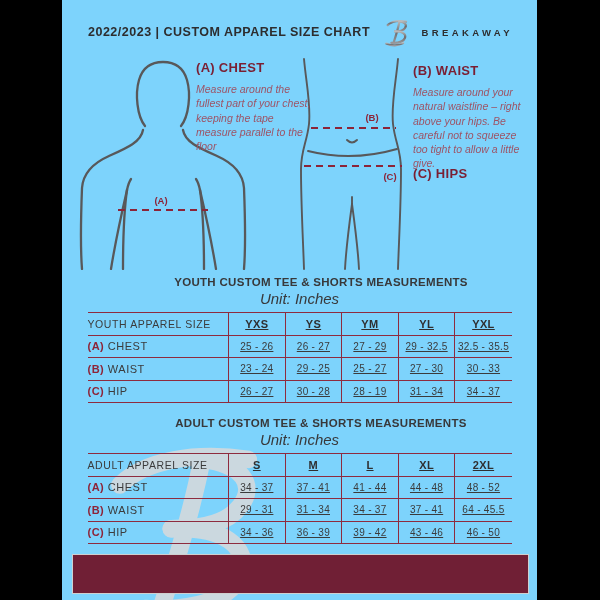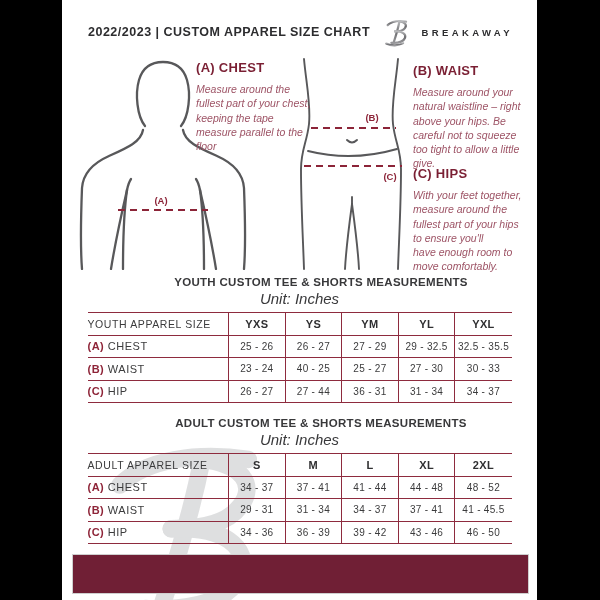--- a/index.html
+++ b/index.html
@@ -2,21 +2,21 @@
 <html><head>
 <meta charset="utf-8">
 <style>
   html,body{margin:0;padding:0;}
   body{
     width:600px;height:600px;background:#000;position:relative;overflow:hidden;
     font-family:"Liberation Sans",sans-serif;
   }
   .page{
     position:absolute;left:62px;top:0;width:475px;height:600px;
-    background:#ffffff;overflow:hidden;
+    background:#7dd3fc;overflow:hidden;
   }
   
   .hdr{
     position:relative;z-index:1;display:flex;justify-content:space-between;align-items:center;
     padding:18px 24px 0 26px;height:28px;
   }
   .hdr-title{
     font-size:12.5px;font-weight:bold;letter-spacing:.5px;color:#2d2d2f;white-space:nowrap;
   }
   .brand{display:flex;align-items:center;gap:13px;}
@@ -39,21 +39,21 @@
   .sec-title{font-size:11.5px;font-weight:bold;letter-spacing:.3px;color:#38383a;margin-top:6px;padding-left:43px;}
   .sec-unit{font-size:15px;font-style:italic;color:#38383a;margin-top:2px;}
   table.size{
     width:424px;margin:5px auto 0;border-collapse:collapse;table-layout:fixed;
     border-top:1.5px solid #8e2b3e;
   }
   table.size tr{border-bottom:1.5px solid #8e2b3e;}
   table.size th,table.size td{
     height:21.5px;padding:0;vertical-align:middle;background:transparent;
   }
-  table.size th:nth-child(n+2),table.size td:nth-child(n+2){border-left:1px solid #8e2b3e;}
+  table.size th:nth-child(n+2),table.size td:nth-child(n+2){border-left:1px solid #8e2b3e;text-decoration:underline;}
   .col-label{width:141px;}
   td.rowhead,th.rowhead{text-align:left;padding-left:14px;}
   th.rowhead{font-weight:normal;font-size:10.5px;letter-spacing:.6px;color:#3b3b3c;}
   th.sizehead{font-weight:bold;font-size:11px;color:#2f2f31;letter-spacing:.4px;}
   td.val{text-align:center;font-size:10px;color:#3b3b3c;letter-spacing:.3px;}
   td.rowhead{font-size:11px;color:#3b3b3c;letter-spacing:.5px;}
   td.rowhead .key{color:#8e2438;font-weight:bold;}
   .adult-gap{margin-top:14px;}
   
   .footer-bar{
@@ -131,22 +131,20 @@
     <div class="guide-block g-chest">
       <h3>(A) CHEST</h3>
       <p>Measure around the fullest part of your chest, keeping the tape measure parallel to the floor</p>
     </div>
     <div class="guide-block g-waist">
       <h3>(B) WAIST</h3>
       <p>Measure around your natural waistline – right above your hips. Be careful not to squeeze too tight to allow a little give.</p>
     </div>
     <div class="guide-block g-hips">
       <h3>(C) HIPS</h3>
-      <p>With your feet together, measure around the fullest part of your hips to ensure you'll
-have enough room to move comfortably.</p>
     </div>
   </div>
 
   <div class="section">
     <div class="sec-title">YOUTH CUSTOM TEE &amp; SHORTS MEASUREMENTS</div>
     <div class="sec-unit">Unit: Inches</div>
     <table class="size">
       <colgroup>
           <col class="col-label">
           <col>
@@ -168,30 +166,30 @@
         <td class="rowhead"><span class="key">(A)</span> <span>CHEST</span></td>
         <td class="val">25 - 26</td>
         <td class="val">26 - 27</td>
         <td class="val">27 - 29</td>
         <td class="val">29 - 32.5</td>
         <td class="val">32.5 - 35.5</td>
       </tr>
       <tr>
         <td class="rowhead"><span class="key">(B)</span> <span>WAIST</span></td>
         <td class="val">23 - 24</td>
-        <td class="val">40 - 25</td>
+        <td class="val">29 - 25</td>
         <td class="val">25 - 27</td>
         <td class="val">27 - 30</td>
         <td class="val">30 - 33</td>
       </tr>
       <tr>
         <td class="rowhead"><span class="key">(C)</span> <span>HIP</span></td>
         <td class="val">26 - 27</td>
-        <td class="val">27 - 44</td>
-        <td class="val">36 - 31</td>
+        <td class="val">30 - 28</td>
+        <td class="val">28 - 19</td>
         <td class="val">31 - 34</td>
         <td class="val">34 - 37</td>
       </tr>
     </tbody>
       </table>
   </div>
 
   <div class="section adult-gap">
     <div class="sec-title">ADULT CUSTOM TEE &amp; SHORTS MEASUREMENTS</div>
     <div class="sec-unit">Unit: Inches</div>
@@ -220,21 +218,21 @@
         <td class="val">41 - 44</td>
         <td class="val">44 - 48</td>
         <td class="val">48 - 52</td>
       </tr>
       <tr>
         <td class="rowhead"><span class="key">(B)</span> <span>WAIST</span></td>
         <td class="val">29 - 31</td>
         <td class="val">31 - 34</td>
         <td class="val">34 - 37</td>
         <td class="val">37 - 41</td>
-        <td class="val">41 - 45.5</td>
+        <td class="val">64 - 45.5</td>
       </tr>
       <tr>
         <td class="rowhead"><span class="key">(C)</span> <span>HIP</span></td>
         <td class="val">34 - 36</td>
         <td class="val">36 - 39</td>
         <td class="val">39 - 42</td>
         <td class="val">43 - 46</td>
         <td class="val">46 - 50</td>
       </tr>
     </tbody>

